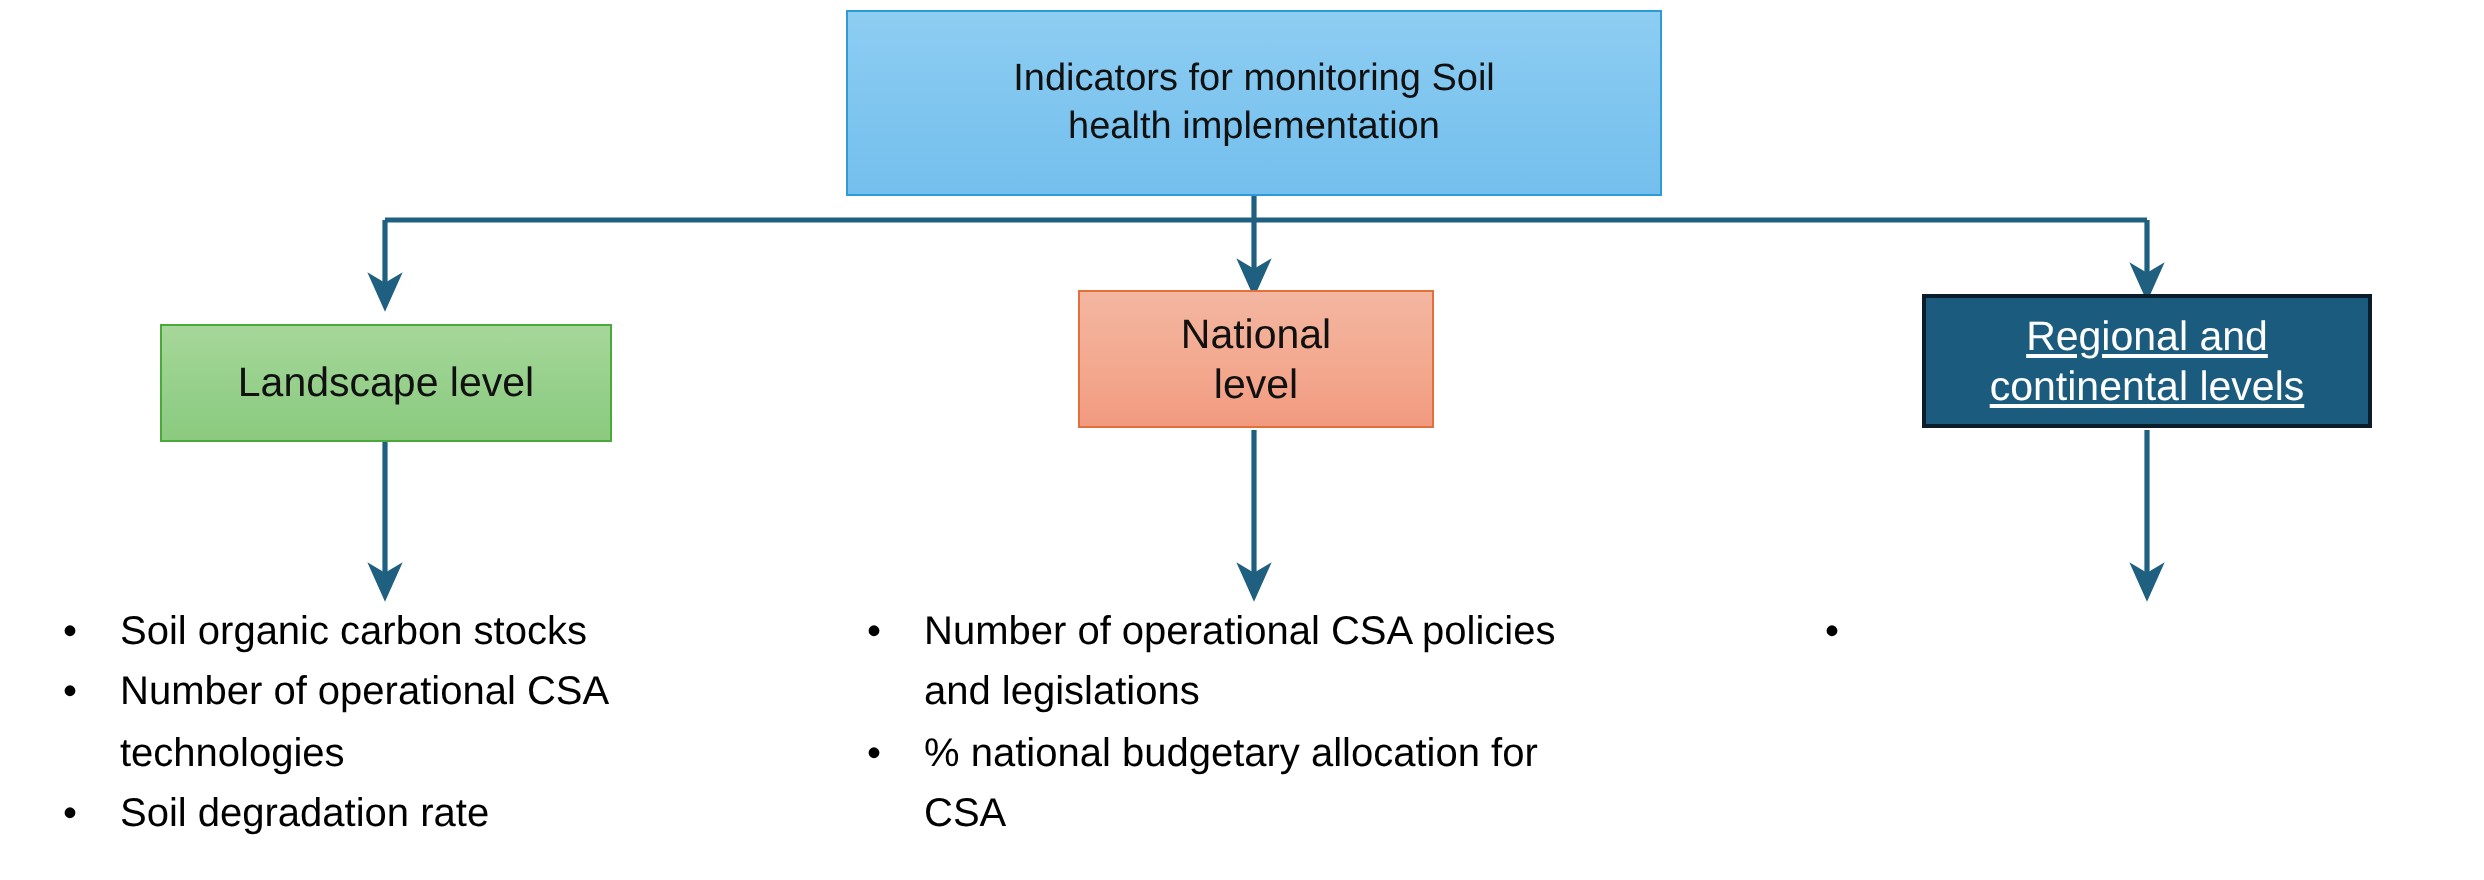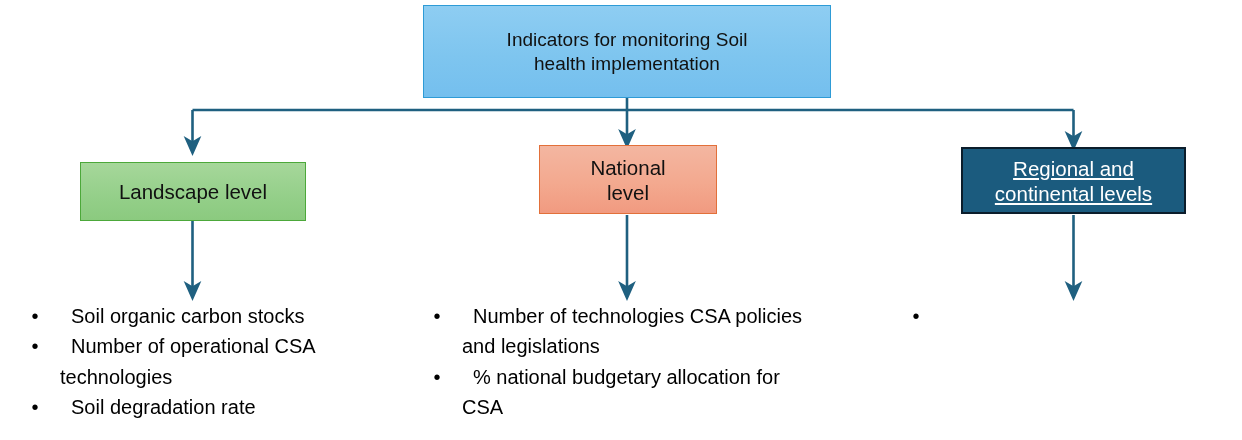--- a/index.html
+++ b/index.html
@@ -108,21 +108,20 @@
   }
   .bullet-list li .bullet-dot {
     position: absolute;
     left: 8px;
     top: 0;
     width: 10px;
     text-align: center;
   }
   .bullet-text {
     display: inline;
-    margin-left: 11px;
   }
 
   #list-landscape {
     left: 22px;
     top: 301px;
     width: 340px;
   }
   #list-national {
     left: 424px;
     top: 301px;
@@ -189,21 +188,21 @@
     </li>
     <li>
       <span class="bullet-dot">•</span>
       <span class="bullet-text">Soil degradation rate</span>
     </li>
   </ul>
 
   <ul class="bullet-list" id="list-national">
     <li>
       <span class="bullet-dot">•</span>
-      <span class="bullet-text">Number of technologies CSA policies and legislations</span>
+      <span class="bullet-text">Number of operational CSA policies and legislations</span>
     </li>
     <li>
       <span class="bullet-dot">•</span>
       <span class="bullet-text">% national budgetary allocation for CSA</span>
     </li>
   </ul>
 
   <ul class="bullet-list" id="list-regional">
     <li>
       <span class="bullet-dot">•</span>

